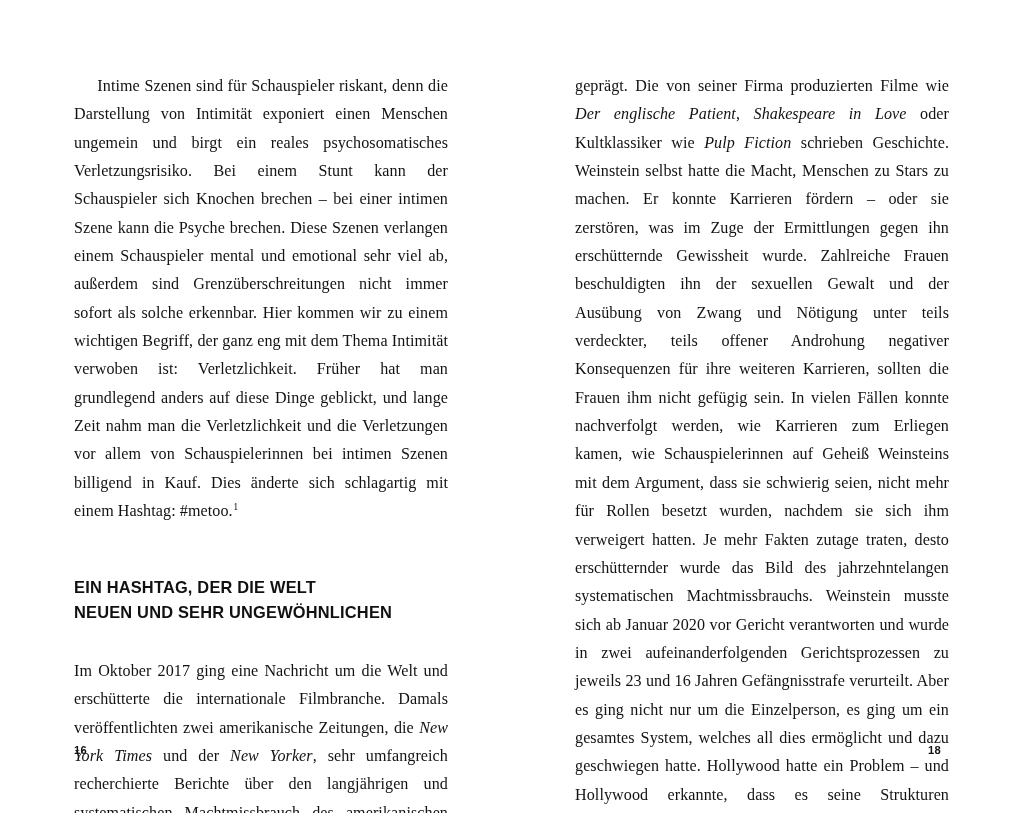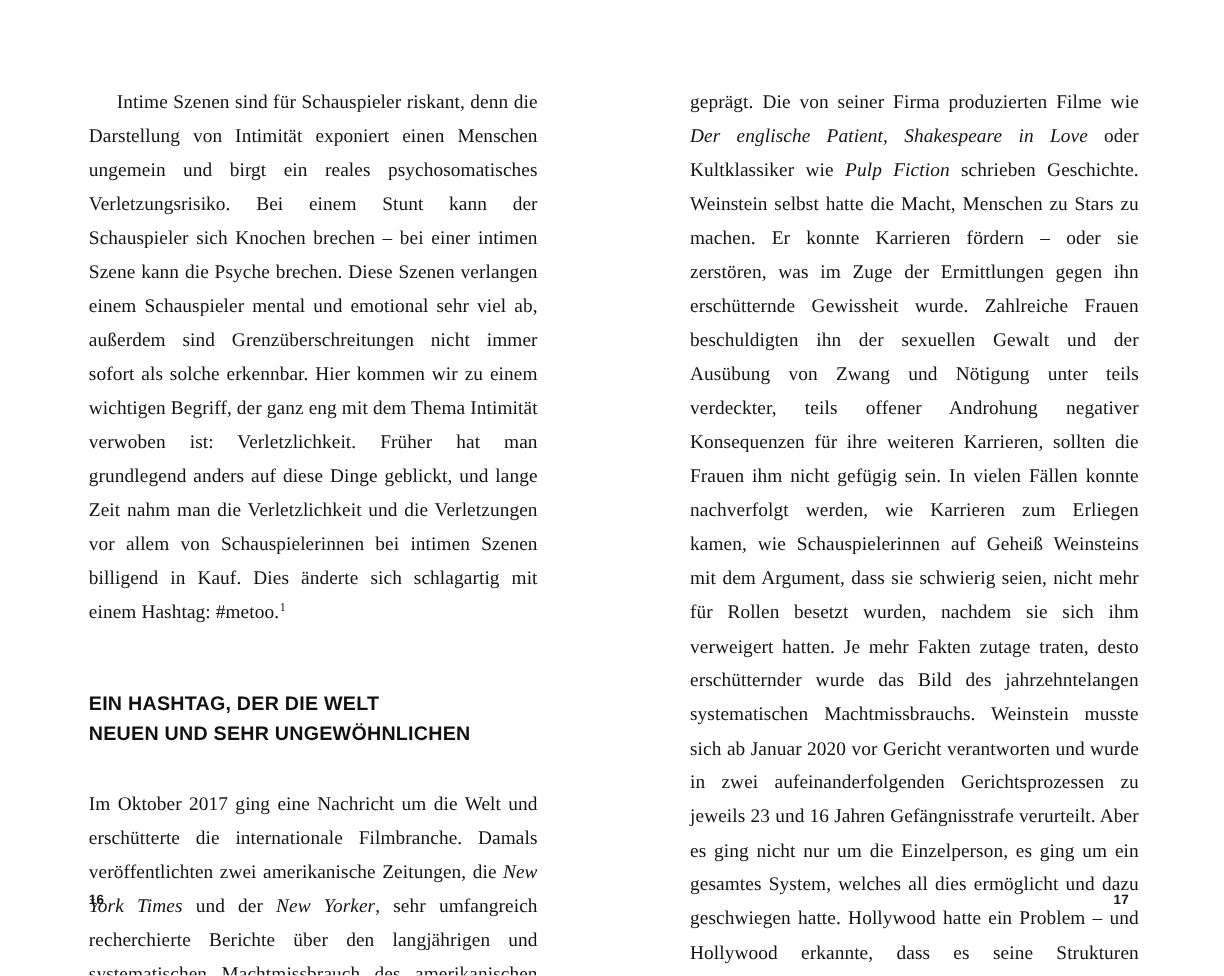--- a/index.html
+++ b/index.html
@@ -130,15 +130,15 @@
 
     <div class="column right">
 
       <p class="body-text"><span>geprägt. Die von seiner Firma produzierten Filme wie </span><i>Der englische Patient</i><span>, </span><i>Shakespeare in Love</i><span> oder Kultklassiker wie </span><i>Pulp Fiction</i><span> schrieben Geschichte. Weinstein selbst hatte die Macht, Menschen zu Stars zu machen. Er konnte Karrieren fördern – oder sie zerstören, was im Zuge der Ermittlungen gegen ihn erschütternde Gewissheit wurde. Zahlreiche Frauen beschuldigten ihn der sexuellen Gewalt und der Ausübung von Zwang und Nötigung unter teils verdeckter, teils offener Androhung negativer Konsequenzen für ihre weiteren Karrieren, sollten die Frauen ihm nicht gefügig sein. In vielen Fällen konnte nachverfolgt werden, wie Karrieren zum Erliegen kamen, wie Schauspielerinnen auf Geheiß Weinsteins mit dem Argument, dass sie schwierig seien, nicht mehr für Rollen besetzt wurden, nachdem sie sich ihm verweigert hatten. Je mehr Fakten zutage traten, desto erschütternder wurde das Bild des jahrzehntelangen systematischen Machtmissbrauchs. Weinstein musste sich ab Januar 2020 vor Gericht verantworten und wurde in zwei aufeinanderfolgenden Gerichtsprozessen zu jeweils 23 und 16 Jahren Gefängnisstrafe verurteilt. Aber es ging nicht nur um die Einzelperson, es ging um ein gesamtes System, welches all dies ermöglicht und dazu geschwiegen hatte. Hollywood hatte ein Problem – und Hollywood erkannte, dass es seine Strukturen hinterfragen und ändern musste.</span></p>
 
     </div>
 
   </div>
 
   <div class="folio left">16</div>
-  <div class="folio right">17</div>
+  <div class="folio right">18</div>
 
 </div>
 
 </body></html>

